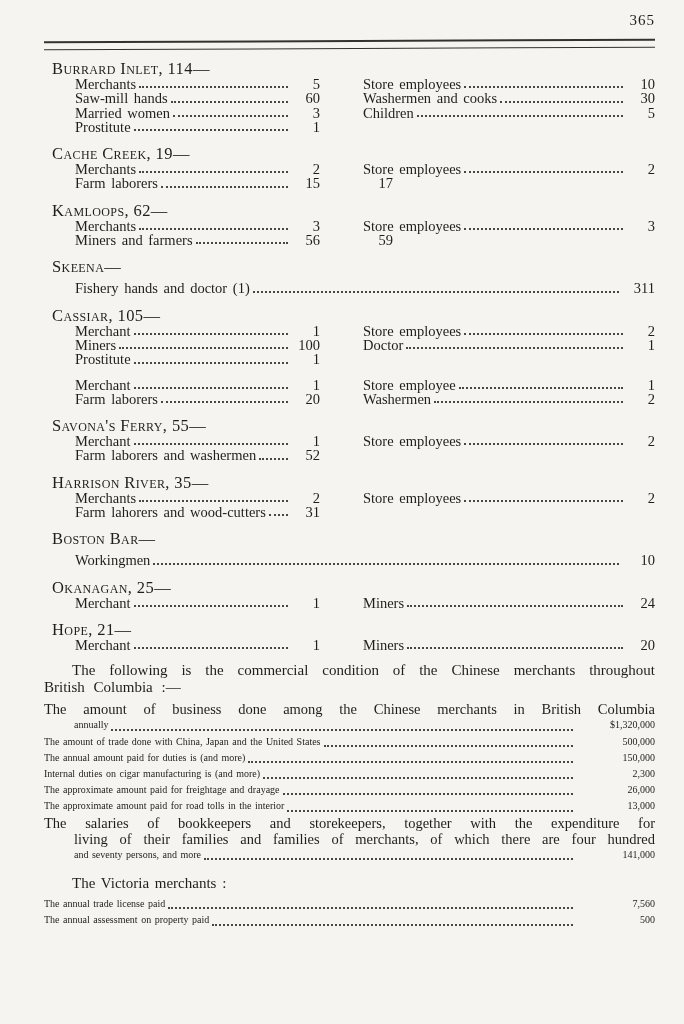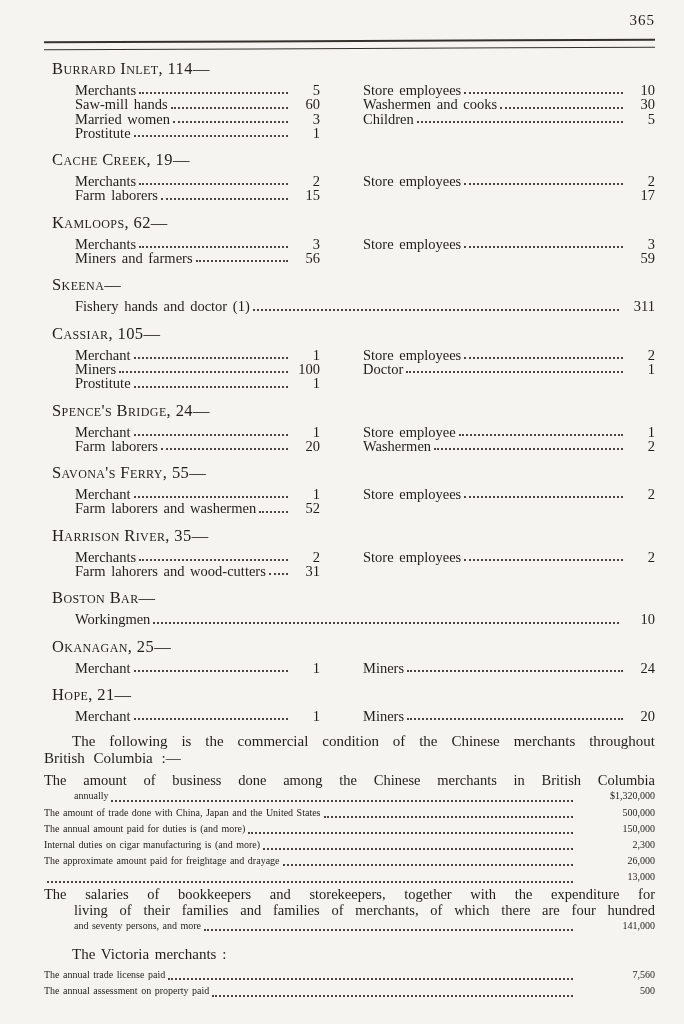--- a/index.html
+++ b/index.html
@@ -17,35 +17,35 @@
     margin-top: 11px; height: 6px;
     border-top: 2px solid #35322d;
     border-bottom: 1px solid #35322d;
     transform: rotate(-0.25deg);
   }
   .census-section { margin-top: 11px; }
   .heading {
     font-variant: small-caps;
     font-size: 16.5px; line-height: 17px; letter-spacing: 0.4px; margin-left: 8px;
   }
-  .cols { display: flex; margin-left: 31px; margin-top: 6px; }
+  .cols { display: flex; margin-left: 31px; margin-top: 0; }
   .col.left  { width: 245px; }
   .col.right { width: 292px; margin-left: 43px; }
   .row {
     display: flex; align-items: flex-end;
     font-size: 14.5px; line-height: 14.3px; word-spacing: 2px;
   }
   .lbl { white-space: nowrap; }
   .leader {
     flex: 1 1 auto; min-width: 6px;
     border-bottom: 2px dotted #4a453e;
     margin: 0 2px 3px 3px;
   }
   .val { min-width: 30px; text-align: right; white-space: nowrap; }
-  .row.total { justify-content: flex-end; }
+  .row.total { justify-content: flex-start; }
   .full-rows { margin-left: 31px; margin-top: 6px; }
   .wval { min-width: 34px; }
 
   .commercial { margin-top: 10px; }
   .intro-line { font-size: 15px; line-height: 17px; word-spacing: 5px; }
   .intro-line.first { text-indent: 28px; text-align: justify; text-align-last: justify; }
   .fin-list { margin-top: 5px; }
   .pre {
     font-size: 14.5px; line-height: 16.2px; word-spacing: 2px;
     text-align: justify; text-align-last: justify;
@@ -205,21 +205,20 @@
           </div>
           <div class="row">
             <span class="lbl">Doctor</span>
             <span class="leader"></span>
             <span class="val">1</span>
           </div>
         </div>
       </div>
     </div>
     <div class="census-section">
-      <div class="heading">Spence's Bridge, 24—</div>
       <div class="cols">
         <div class="col left">
           <div class="row">
             <span class="lbl">Merchant</span>
             <span class="leader"></span>
             <span class="val">1</span>
           </div>
           <div class="row">
             <span class="lbl">Farm laborers</span>
             <span class="leader"></span>
@@ -375,20 +374,21 @@
       </div>
       <div class="fin-item">
         <div class="tailrow">
           <span class="lbl">The approximate amount paid for freightage and drayage</span>
           <span class="leader"></span>
           <span class="val">26,000</span>
         </div>
       </div>
       <div class="fin-item">
         <div class="tailrow">
+          <span class="lbl">The approximate amount paid for road tolls in the interior</span>
           <span class="leader"></span>
           <span class="val">13,000</span>
         </div>
       </div>
       <div class="fin-item">
         <div class="pre">The salaries of bookkeepers and storekeepers, together with the expenditure for</div>
         <div class="pre cont">living of their families and families of merchants, of which there are four hundred</div>
         <div class="tailrow indent">
           <span class="lbl">and seventy persons, and more</span>
           <span class="leader"></span>

